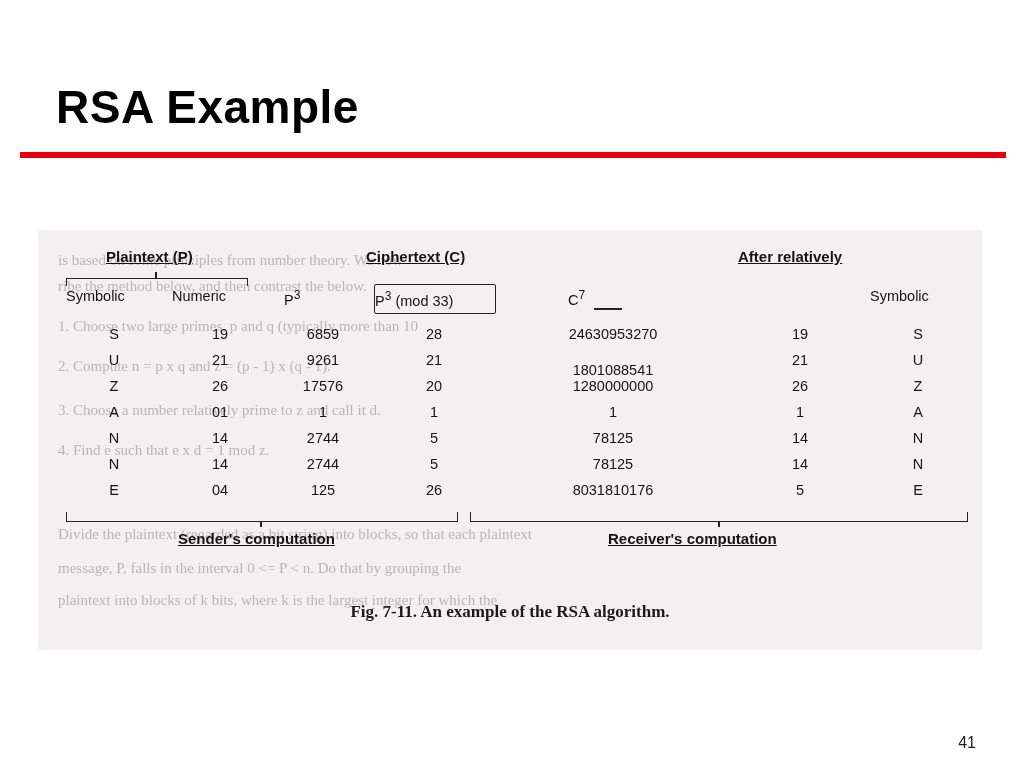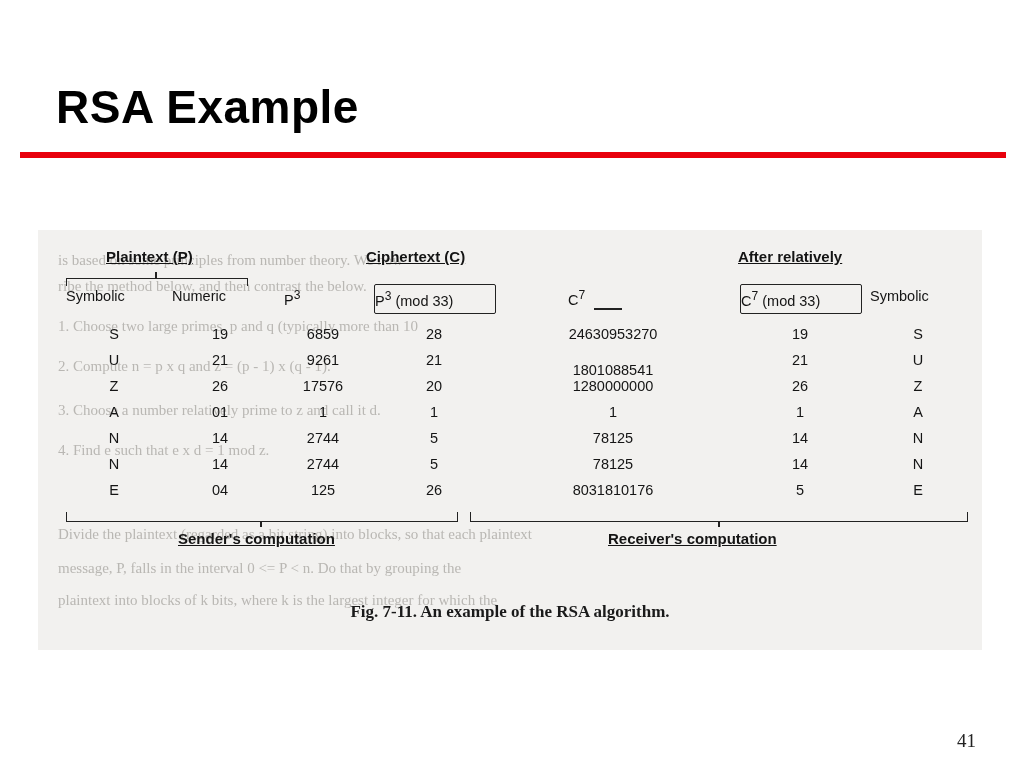--- a/index.html
+++ b/index.html
@@ -137,23 +137,23 @@
     font-size: 17px;
     font-family: "Liberation Serif", serif;
     font-weight: bold;
     color: #1a1a1a;
   }
 
   .page-number {
     position: absolute;
     right: 48px;
     bottom: 16px;
-    font-size: 19px;
+    font-size: 16px;
     color: #222;
-    font-family: Liberation Serif, serif;
+    font-family: Liberation Sans, sans-serif;
   }
 </style>
 </head>
 <body>
 
 <div class="slide">
 
   <div class="slide-title">RSA Example</div>
   <div class="title-rule"></div>
 
@@ -187,23 +187,20 @@
 
       <div class="col-head boxed" style="left:336px; top:54px; width:120px; padding:4px 0;">
         <span>P</span><sup>3</sup><span> (mod 33)</span>
       </div>
 
       <div class="col-head" style="left:530px; top:58px; width:80px;">
         <span>C</span><sup>7</sup>
       </div>
       <div class="underline" style="left:556px; top:78px; width:28px;"></div>
 
-      <div class="col-head boxed" style="left:702px; top:54px; width:120px; padding:4px 0;">
-        <span>C</span><sup>7</sup><span> (mod 33)</span>
-      </div>
 
       <div class="col-head" style="left:832px; top:58px; width:96px;">Symbolic</div>
 
       <div class="cell" style="left:28px; top:96px; width:96px;">S</div>
       <div class="cell" style="left:134px; top:96px; width:96px;">19</div>
       <div class="cell" style="left:240px; top:96px; width:90px;">6859</div>
       <div class="cell" style="left:336px; top:96px; width:120px;">28</div>
       <div class="cell" style="left:490px; top:96px; width:170px;">24630953270</div>
       <div class="cell" style="left:702px; top:96px; width:120px;">19</div>
       <div class="cell" style="left:832px; top:96px; width:96px;">S</div>

